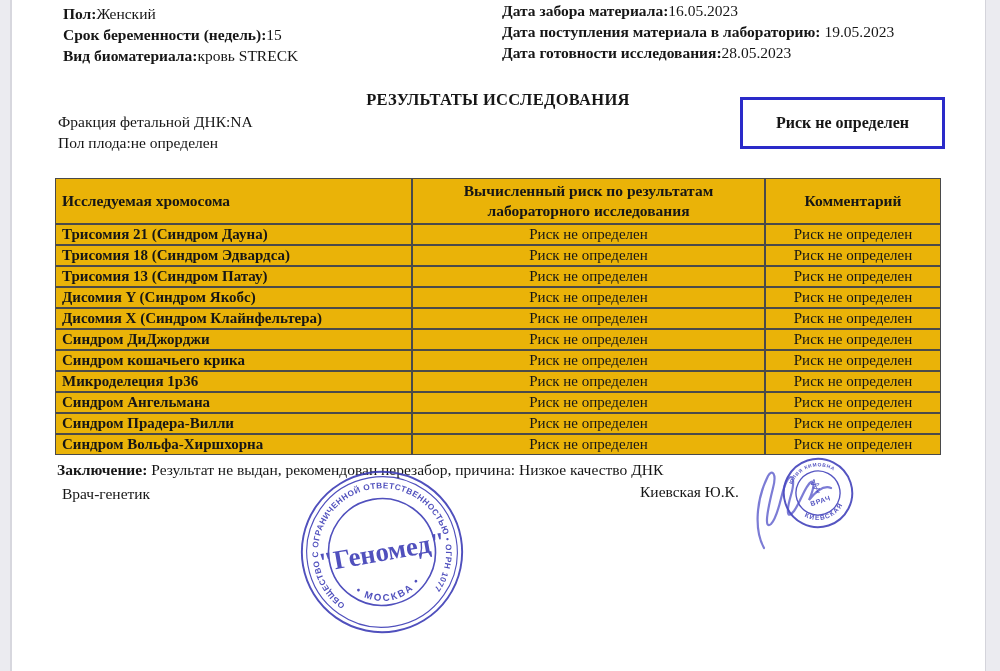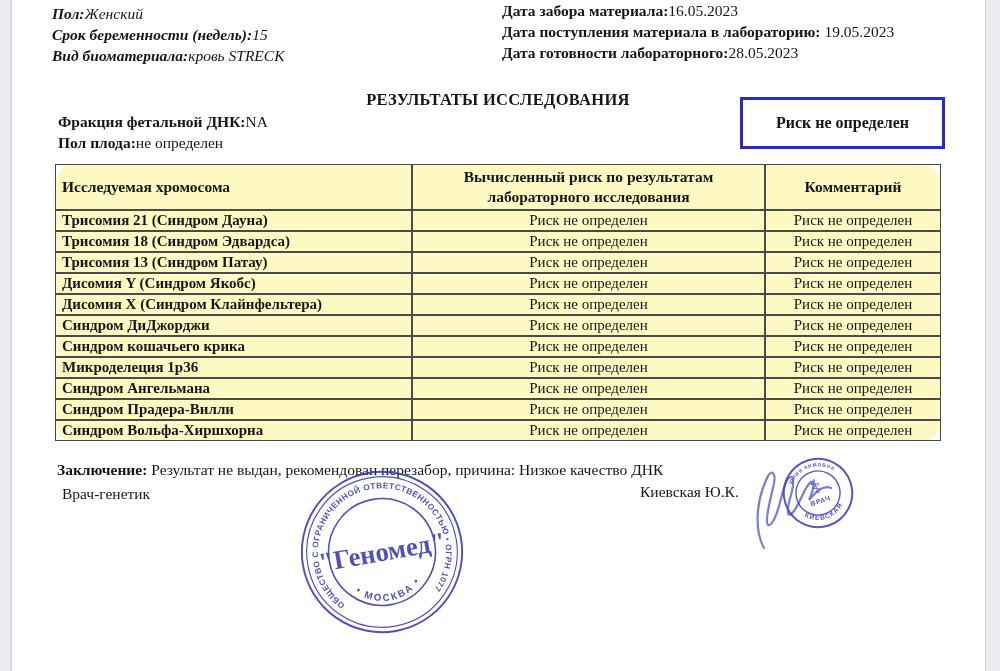--- a/index.html
+++ b/index.html
@@ -11,39 +11,39 @@
   }
   .edge-strip{position:absolute;top:0;bottom:0;background:#ebebf0;z-index:5;}
   .edge-strip.left{left:0;width:10px;border-right:2px solid #d7d7de;}
   .edge-strip.right{right:0;width:14px;border-left:1px solid #d4d4db;}
 
   .abs{position:absolute;}
 
   
   .meta{font-size:15.5px;line-height:21px;}
   .meta .lbl{font-weight:bold;}
-  .meta-left{left:52px;top:3px;width:430px;font-style:italic;}
+  .meta-left{left:63px;top:3px;width:430px;}
   .meta-right{left:502px;top:0;width:468px;}
 
   
   .doc-title{left:55px;top:90px;width:886px;text-align:center;
     font-weight:bold;font-size:16.5px;letter-spacing:.3px;}
 
   
   .fetal{left:58px;top:111px;width:480px;font-size:15.5px;line-height:21px;}
-  .fetal .lbl{font-weight:bold;}
+  .fetal .lbl{font-weight:normal;}
 
   
   .risk-box{left:740px;top:97px;width:199px;height:46px;
     border:3px solid #2a2ac9;display:flex;align-items:center;justify-content:center;
     font-weight:bold;font-size:16px;background:#fff;}
 
   
-  .results-table{left:55px;top:164px;width:886px;border-collapse:separate;border-spacing:0;
-    table-layout:fixed;font-size:15px;background:#fef9c3;border-radius:20px;}
+  .results-table{left:55px;top:178px;width:886px;border-collapse:separate;border-spacing:0;
+    table-layout:fixed;font-size:15px;background:#eab308;}
   .results-table td,.results-table th{border:1px solid #4a4a4a;padding:0 6px;overflow:hidden;white-space:nowrap;}
   .results-table th{height:44px;font-size:15.5px;font-weight:bold;white-space:normal;line-height:20px;}
   .results-table th.c1{text-align:left;}
   .results-table td{height:19px;}
   .results-table td.c1{font-weight:bold;text-align:left;margin-left:6px;}
   .results-table .ctr{text-align:center;}
   .col1{width:357px;} .col2{width:353px;} .col3{width:176px;}
 
   
   .conclusion{left:57px;top:441px;width:880px;font-size:15.5px;line-height:20px;margin-top:19px;}
@@ -67,21 +67,21 @@
 
 <div class="abs meta meta-left">
   <div><span class="lbl">Пол:</span><span>Женский</span></div>
   <div><span class="lbl">Срок беременности (недель):</span><span>15</span></div>
   <div><span class="lbl">Вид биоматериала:</span><span>кровь STRECK</span></div>
 </div>
 
 <div class="abs meta meta-right">
   <div><span class="lbl">Дата забора материала:</span><span>16.05.2023</span></div>
   <div><span class="lbl">Дата поступления материала в лабораторию:</span> <span>19.05.2023</span></div>
-  <div><span class="lbl">Дата готовности лабораторного:</span><span>28.05.2023</span></div>
+  <div><span class="lbl">Дата готовности исследования:</span><span>28.05.2023</span></div>
 </div>
 
 <div class="abs doc-title">РЕЗУЛЬТАТЫ ИССЛЕДОВАНИЯ</div>
 
 <div class="abs fetal">
   <div><span class="lbl">Фракция фетальной ДНК:</span><span>NA</span></div>
   <div><span class="lbl">Пол плода:</span><span>не определен</span></div>
 </div>
 
 <div class="abs risk-box">

